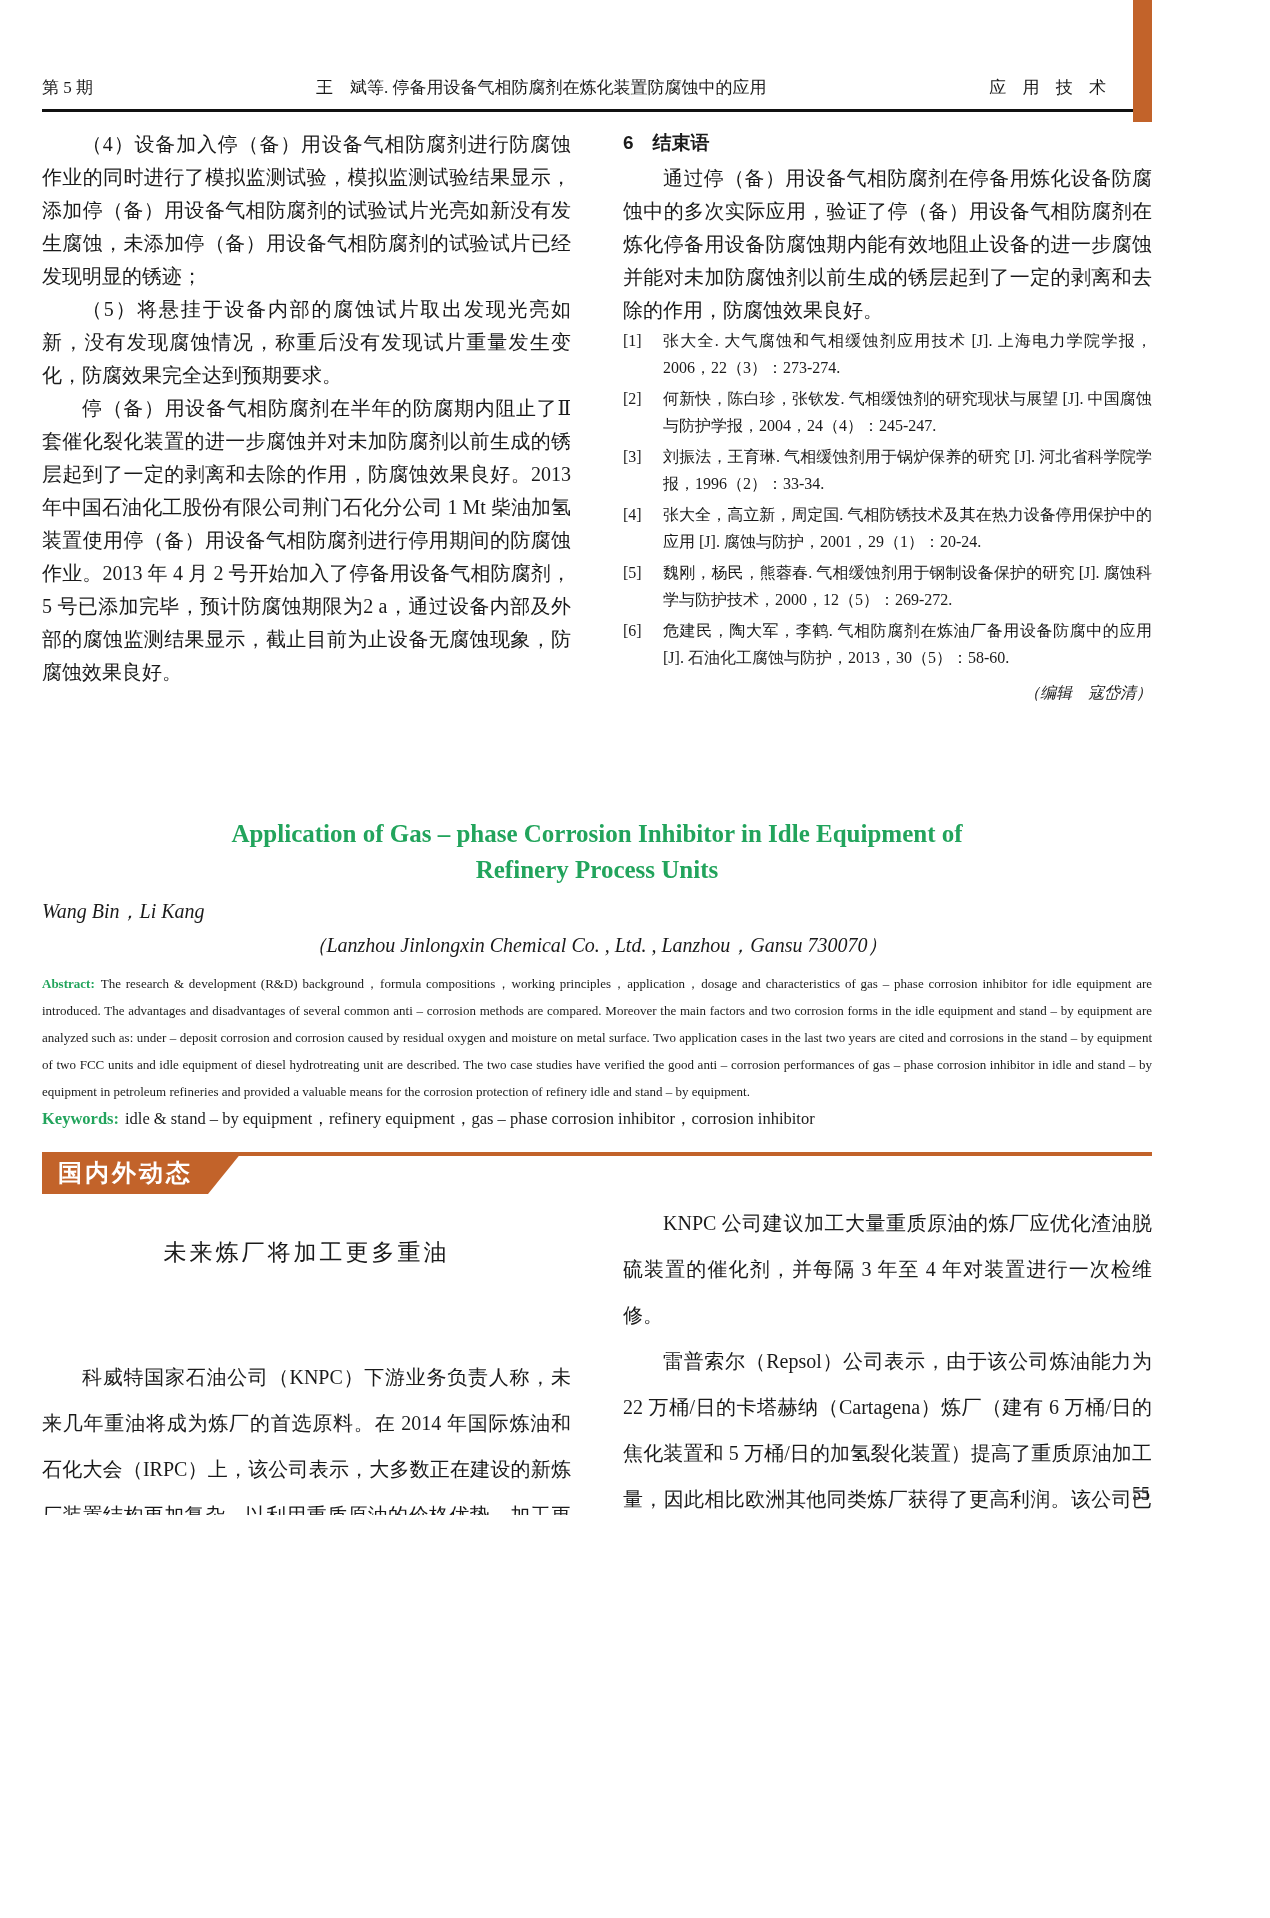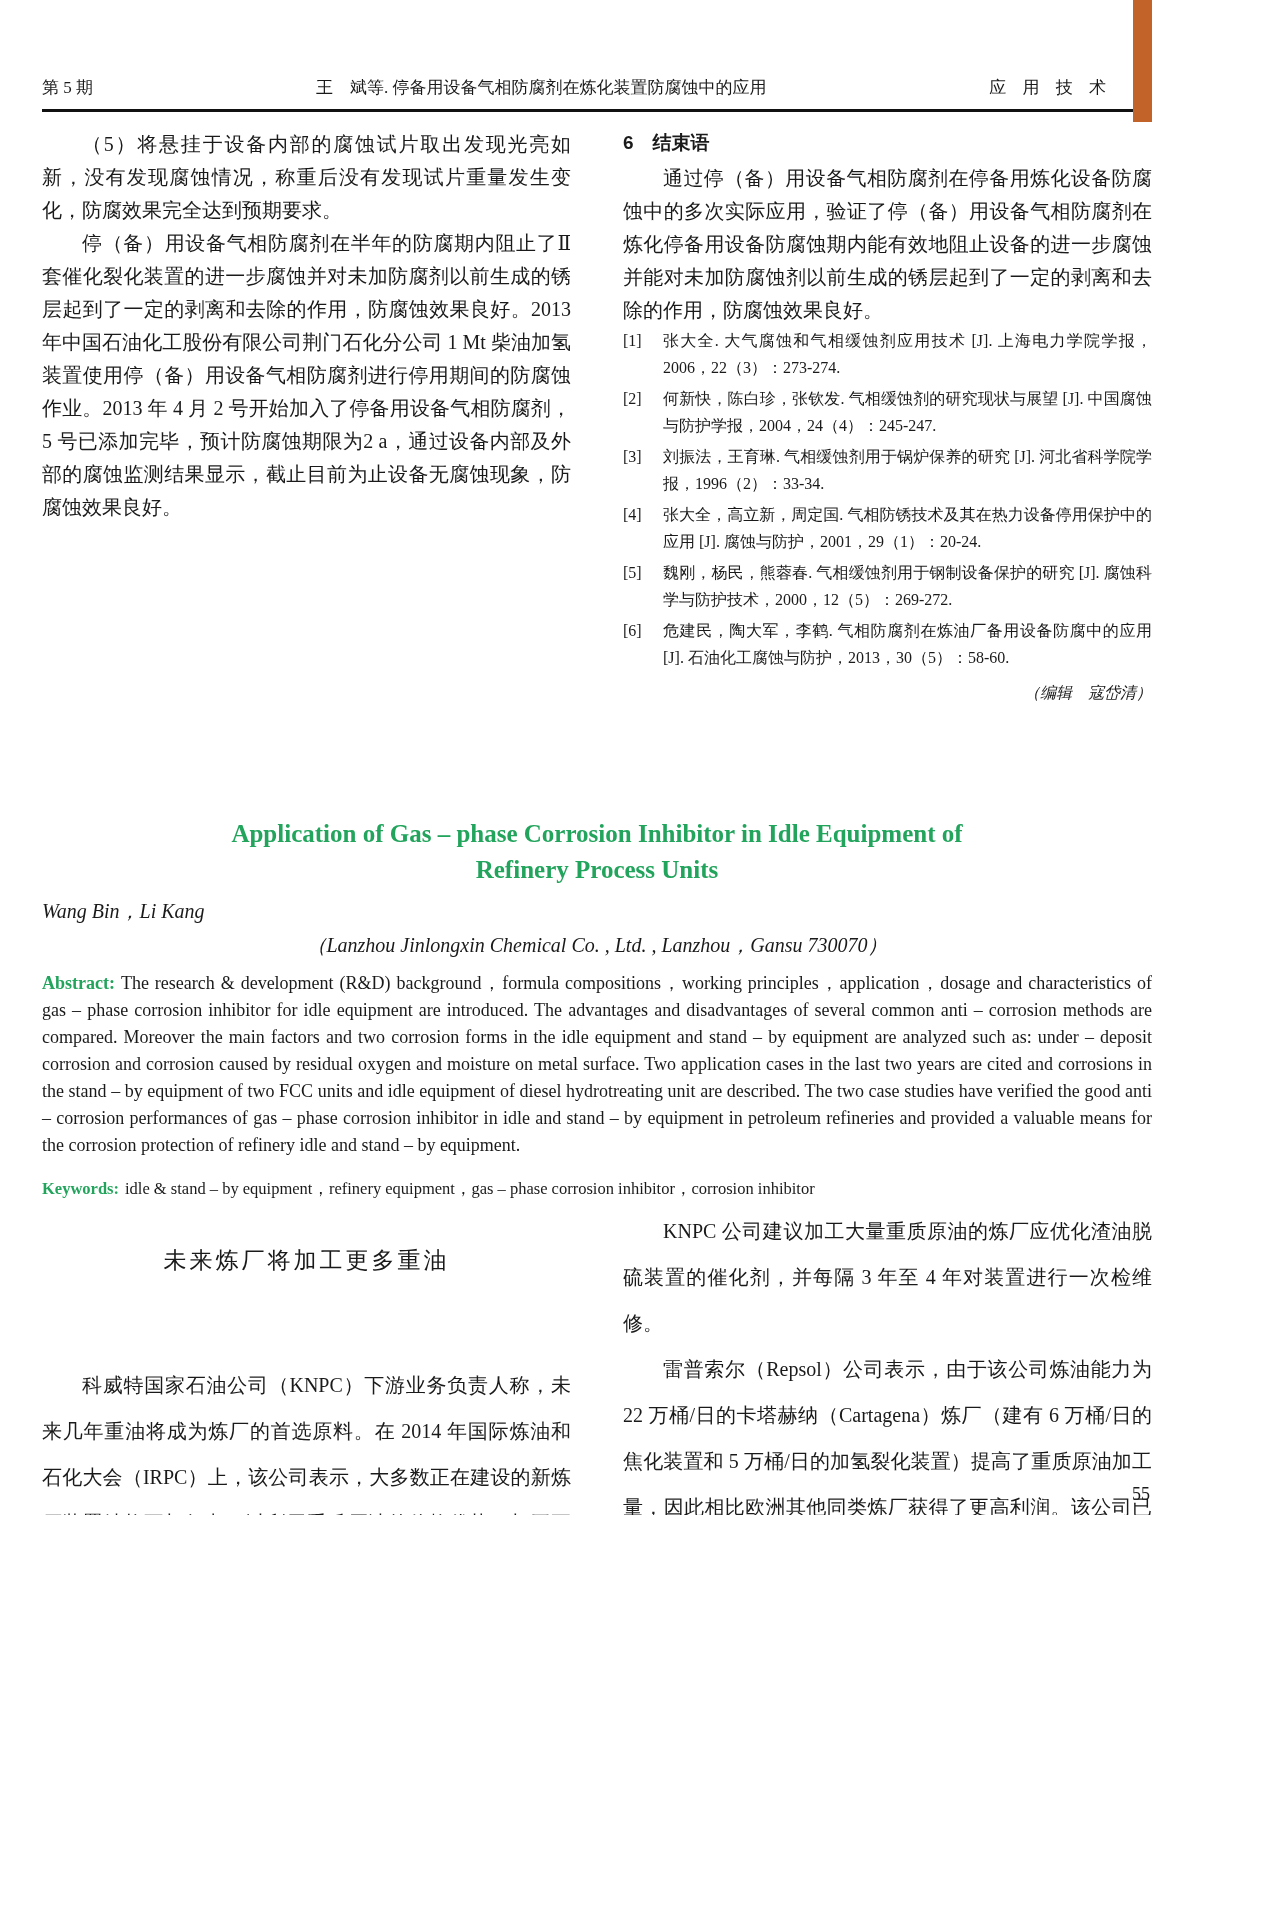--- a/index.html
+++ b/index.html
@@ -35,21 +35,21 @@
   .refs-title{font-family:"Liberation Sans","DejaVu Sans",sans-serif;text-align:center;font-size:17px;font-weight:700;margin:26px 0 16px 0;letter-spacing:6px;}
   .ref{display:flex;font-size:16px;line-height:27px;margin-bottom:4px;}
   .ref-num{flex:none;width:40px;}
   .ref-text{flex:1;text-align:justify;}
   .editor-note{text-align:right;font-size:16px;margin-top:12px;font-style:italic;}
   
   .english{margin-top:112px;}
   .en-title{margin:0;text-align:center;color:var(--accent-green);font-weight:700;font-size:25px;line-height:36px;}
   .en-authors{text-align:left;font-style:italic;font-size:20px;line-height:30px;margin-top:8px;}
   .en-affil{text-align:center;font-style:italic;font-size:20px;line-height:30px;margin-top:4px;}
-  .en-abstract{margin:10px 0 16px 0;font-size:18px;line-height:27px;text-align:justify;}
+  .en-abstract{margin:10px 0 0 0;font-size:13px;line-height:27px;text-align:justify;}
   .en-keywords{margin:0;font-size:16.5px;line-height:27px;text-align:justify;}
   .en-label{color:var(--accent-green);font-weight:700;margin-right:6px;}
   
   .news-banner-row{position:relative;margin-top:20px;height:42px;}
   .news-rule{position:absolute;top:0;left:0;right:0;height:4px;background:var(--accent-orange);}
   .news-banner{
     position:absolute;top:0;left:0;width:200px;height:42px;
     background:var(--accent-orange);
     clip-path:polygon(0 0,100% 0,calc(100% - 34px) 100%,0 100%);
     color:#fff;font-family:"Liberation Sans","DejaVu Sans",sans-serif;
@@ -71,20 +71,21 @@
   <div class="content">
     <div class="page-header">
       <span class="left">第 5 期</span>
       <span class="center">王　斌等. 停备用设备气相防腐剂在炼化装置防腐蚀中的应用</span>
       <span class="right">应 用 技 术</span>
     </div>
     <div class="header-rule"></div>
 
     <div class="main-cols">
       <div class="col cn-body">
+        <p>（4）设备加入停（备）用设备气相防腐剂进行防腐蚀作业的同时进行了模拟监测试验，模拟监测试验结果显示，添加停（备）用设备气相防腐剂的试验试片光亮如新没有发生腐蚀，未添加停（备）用设备气相防腐剂的试验试片已经发现明显的锈迹；</p>
         <p>（5）将悬挂于设备内部的腐蚀试片取出发现光亮如新，没有发现腐蚀情况，称重后没有发现试片重量发生变化，防腐效果完全达到预期要求。</p>
         <p>停（备）用设备气相防腐剂在半年的防腐期内阻止了Ⅱ套催化裂化装置的进一步腐蚀并对未加防腐剂以前生成的锈层起到了一定的剥离和去除的作用，防腐蚀效果良好。2013 年中国石油化工股份有限公司荆门石化分公司 1 Mt 柴油加氢装置使用停（备）用设备气相防腐剂进行停用期间的防腐蚀作业。2013 年 4 月 2 号开始加入了停备用设备气相防腐剂，5 号已添加完毕，预计防腐蚀期限为2 a，通过设备内部及外部的腐蚀监测结果显示，截止目前为止设备无腐蚀现象，防腐蚀效果良好。</p>
       </div>
       <div class="col cn-body">
         <h3 class="concl-head">6　结束语</h3>
         <p>通过停（备）用设备气相防腐剂在停备用炼化设备防腐蚀中的多次实际应用，验证了停（备）用设备气相防腐剂在炼化停备用设备防腐蚀期内能有效地阻止设备的进一步腐蚀并能对未加防腐蚀剂以前生成的锈层起到了一定的剥离和去除的作用，防腐蚀效果良好。</p>
         <div>
           <div class="ref">
             <span class="ref-num">[1]</span>
             <span class="ref-text">张大全. 大气腐蚀和气相缓蚀剂应用技术 [J]. 上海电力学院学报，2006，22（3）：273-274.</span>
@@ -122,20 +123,24 @@
       <div class="en-authors">Wang Bin，Li Kang</div>
       <div class="en-affil">（Lanzhou Jinlongxin Chemical Co. , Ltd. , Lanzhou，Gansu 730070）</div>
       <p class="en-abstract">
         <span class="en-label">Abstract:</span><span>The research &amp; development (R&amp;D) background，formula compositions，working principles，application，dosage and characteristics of gas – phase corrosion inhibitor for idle equipment are introduced. The advantages and disadvantages of several common anti – corrosion methods are compared. Moreover the main factors and two corrosion forms in the idle equipment and stand – by equipment are analyzed such as: under – deposit corrosion and corrosion caused by residual oxygen and moisture on metal surface. Two application cases in the last two years are cited and corrosions in the stand – by equipment of two FCC units and idle equipment of diesel hydrotreating unit are described. The two case studies have verified the good anti – corrosion performances of gas – phase corrosion inhibitor in idle and stand – by equipment in petroleum refineries and provided a valuable means for the corrosion protection of refinery idle and stand – by equipment.</span>
       </p>
       <p class="en-keywords">
         <span class="en-label">Keywords:</span><span>idle &amp; stand – by equipment，refinery equipment，gas – phase corrosion inhibitor，corrosion inhibitor</span>
       </p>
     </div>
 
+    <div class="news-banner-row">
+      <div class="news-rule"></div>
+      <div class="news-banner">国内外动态</div>
+    </div>
 
     <div class="news-cols">
       <div class="col news-body">
         <h2 class="news-title">未来炼厂将加工更多重油</h2>
         <p>科威特国家石油公司（KNPC）下游业务负责人称，未来几年重油将成为炼厂的首选原料。在 2014 年国际炼油和石化大会（IRPC）上，该公司表示，大多数正在建设的新炼厂装置结构更加复杂，以利用重质原油的价格优势，加工更多的重质原油。加工重油的炼厂需要与上游生产商合作，在加工前获得原油性质的准确信息，以确保炼厂有能力处理这些沥青质、金属和硫等杂质含量高的原油。</p>
       </div>
       <div class="col news-body">
         <p>KNPC 公司建议加工大量重质原油的炼厂应优化渣油脱硫装置的催化剂，并每隔 3 年至 4 年对装置进行一次检维修。</p>
         <p>雷普索尔（Repsol）公司表示，由于该公司炼油能力为 22 万桶/日的卡塔赫纳（Cartagena）炼厂（建有 6 万桶/日的焦化装置和 5 万桶/日的加氢裂化装置）提高了重质原油加工量，因此相比欧洲其他同类炼厂获得了更高利润。该公司已从墨西哥进口玛雅重质原油，并购买了约 50 万桶至 60 万桶 API 度为 20.6、硫含量为 3.7% 的加拿大西部精选（WCS）原油。</p>
       </div>

